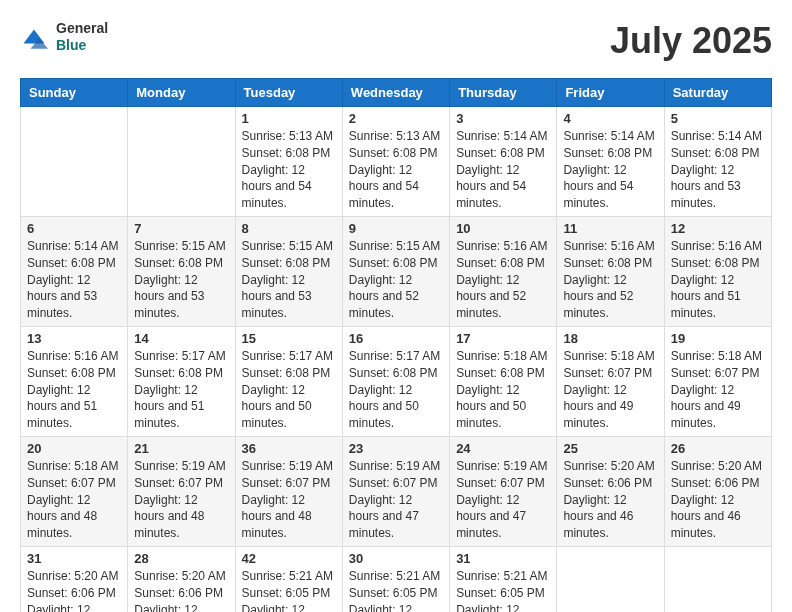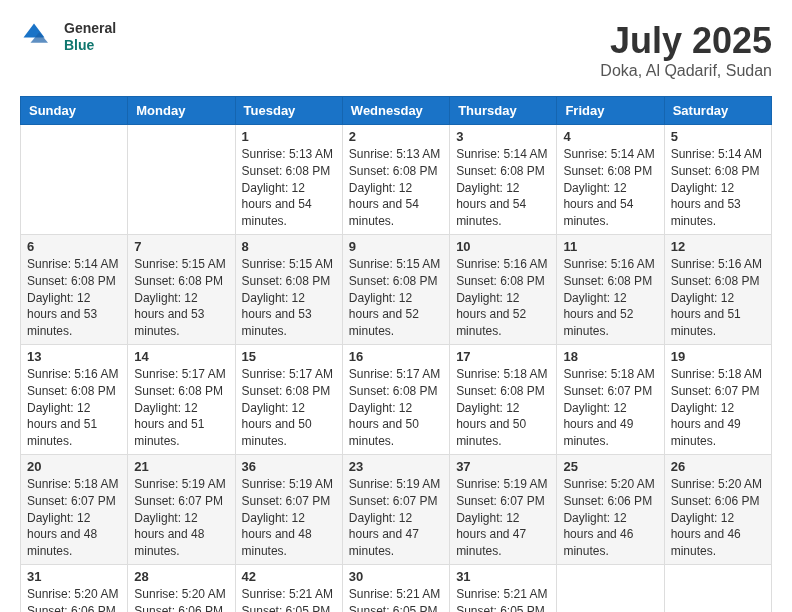--- a/index.html
+++ b/index.html
@@ -11,22 +11,22 @@
       padding: 20px;
     }
     .header {
       display: flex;
       justify-content: space-between;
       align-items: flex-start;
       margin-bottom: 16px;
     }
     .logo {
       display: flex;
-      align-items: flex-start;
-      gap: 16px;
+      align-items: flex-end;
+      gap: 8px;
     }
     .logo-text {
       display: flex;
       flex-direction: column;
       font-size: 14px;
       font-weight: bold;
       line-height: 1.2;
     }
     .logo-general { color: #333; }
     .logo-blue { color: #0f766e; }
@@ -96,21 +96,20 @@
       <polygon points="16,4 28,20 4,20" fill="#1a73c7"></polygon>
       <polygon points="22,14 32,26 12,26" fill="#1a5fa8" opacity="0.7"></polygon>
     </svg>
     <div class="logo-text">
       <span class="logo-general">General</span>
       <span class="logo-blue">Blue</span>
     </div>
   </div>
   <div class="title-block">
     <div class="month-title">July 2025</div>
-    <div class="location-title">Doka, Al Qadarif, Sudan</div>
   </div>
 </div>
 
 <table class="calendar">
   <thead>
     <tr>
     <th>Sunday</th>
         <th>Monday</th>
         <th>Tuesday</th>
         <th>Wednesday</th>
@@ -261,21 +260,21 @@
           Sunrise: 5:19 AM<br>Sunset: 6:07 PM<br>Daylight: 12 hours and 48 minutes.
         </div>
         </td>
         <td>
           <div class="day-number">23</div>
         <div class="day-info">
           Sunrise: 5:19 AM<br>Sunset: 6:07 PM<br>Daylight: 12 hours and 47 minutes.
         </div>
         </td>
         <td>
-          <div class="day-number">37</div>
+          <div class="day-number">24</div>
         <div class="day-info">
           Sunrise: 5:19 AM<br>Sunset: 6:07 PM<br>Daylight: 12 hours and 47 minutes.
         </div>
         </td>
         <td>
           <div class="day-number">25</div>
         <div class="day-info">
           Sunrise: 5:20 AM<br>Sunset: 6:06 PM<br>Daylight: 12 hours and 46 minutes.
         </div>
         </td>

